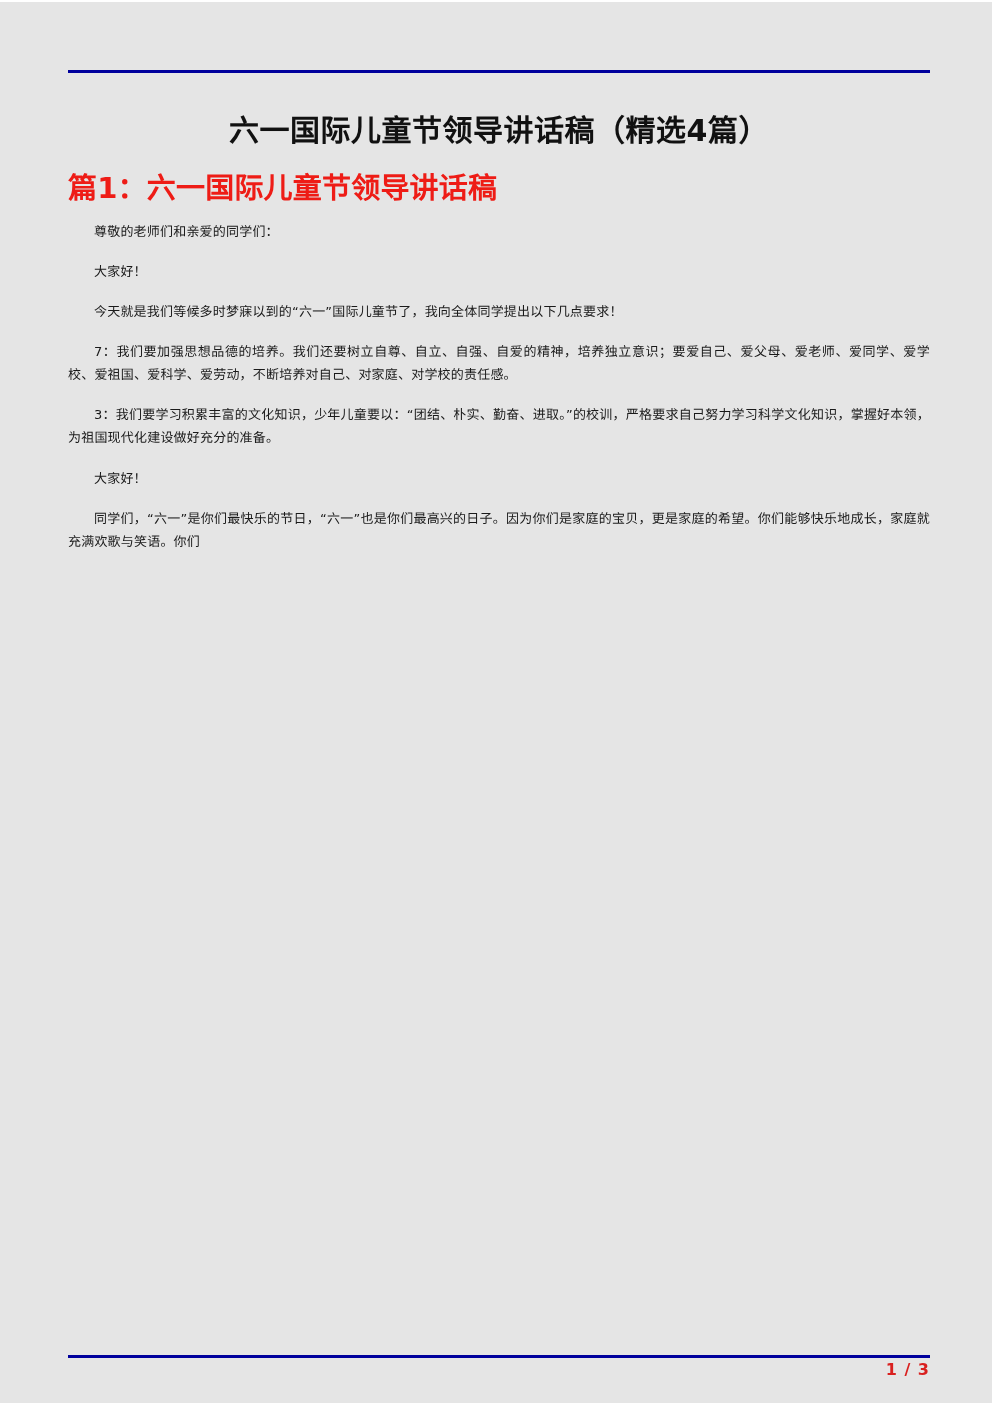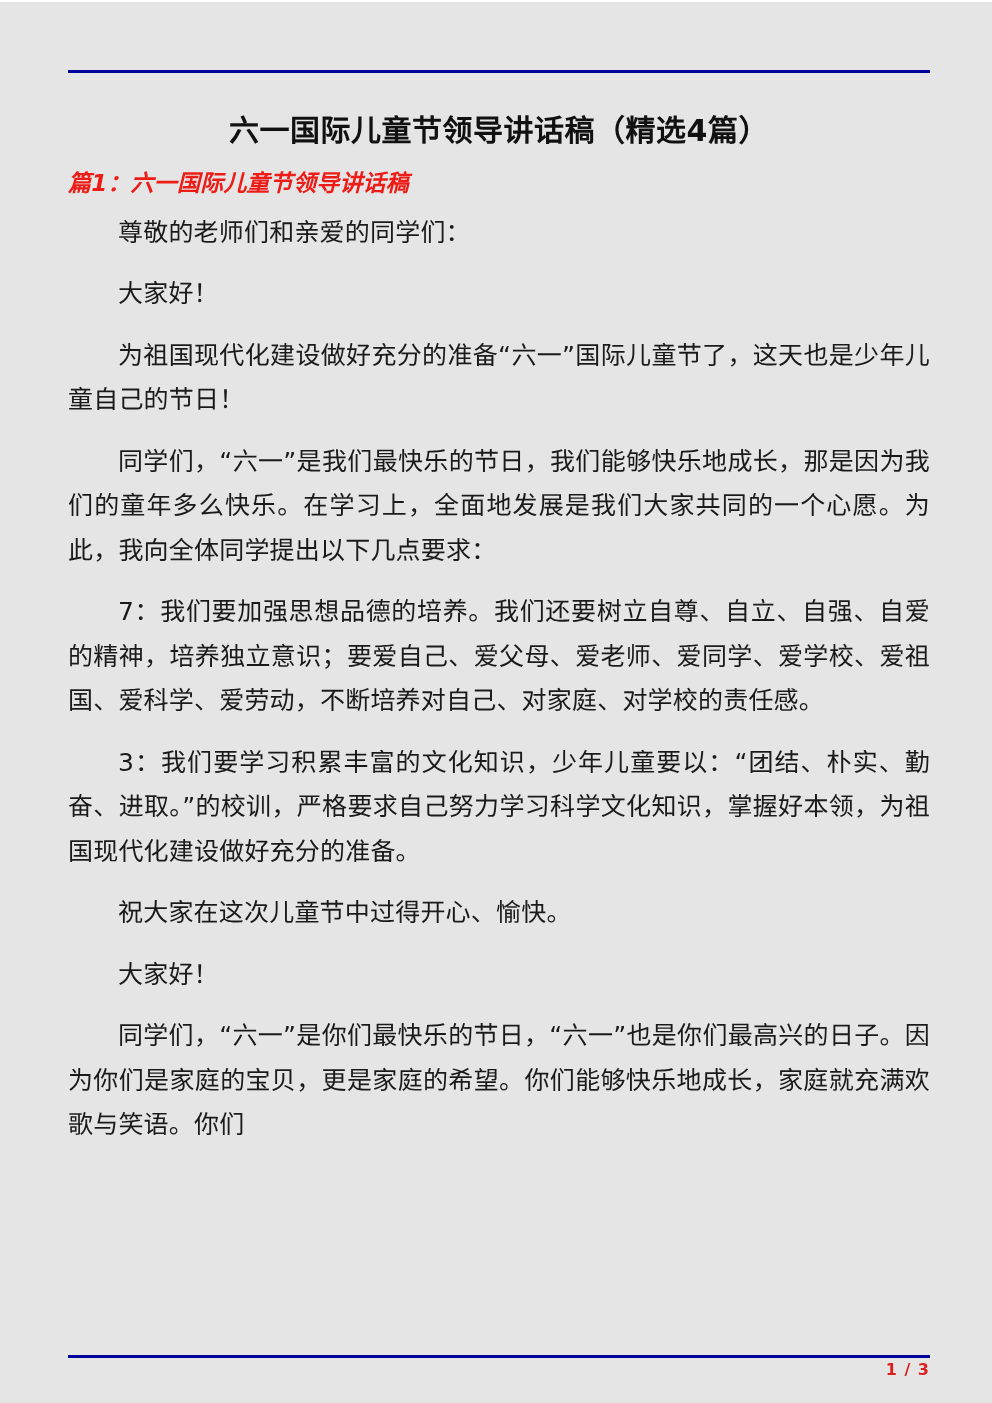--- a/index.html
+++ b/index.html
@@ -58,31 +58,30 @@
     text-align: center;
     font-size: 30px;
     font-weight: 700;
     color: #111111;
     line-height: 1.42;
     letter-spacing: 0.5px;
   }
 
   .section-heading {
     margin: 13px 0 11px 0;
-    font-size: 23px;
+    font-size: 29px;
     font-weight: 700;
     color: #ee1c16;
     line-height: 1.45;
     letter-spacing: 0.2px;
-    font-style: italic;
   }
 
   p.body-text {
     margin: 0 0 17px 0;
-    font-size: 25px;
+    font-size: 13px;
     line-height: 1.78;
     color: #1a1a1a;
     text-indent: 2em;
     text-align: justify;
     text-justify: inter-ideograph;
     letter-spacing: 0.2px;
   }
   p.body-text:last-child { margin-bottom: 0; }
 </style>
 </head>
@@ -93,25 +92,23 @@
   <div class="rule rule-top"></div>
 
   <div class="content">
 
     <h1 class="doc-title">六一国际儿童节领导讲话稿（精选4篇）</h1>
 
     <h2 class="section-heading">篇1：六一国际儿童节领导讲话稿</h2>
 
     <p class="body-text">尊敬的老师们和亲爱的同学们：</p>
     <p class="body-text">大家好！</p>
-    <p class="body-text">为祖国现代化建设做好充分的准备“六一”国际儿童节了，这天也是少年儿童自己的节日！</p>
-    <p class="body-text">同学们，“六一”是我们最快乐的节日，我们能够快乐地成长，那是因为我们的童年多么快乐。在学习上，全面地发展是我们大家共同的一个心愿。为此，我向全体同学提出以下几点要求：</p>
+    <p class="body-text">今天就是我们等候多时梦寐以到的“六一”国际儿童节了，我向全体同学提出以下几点要求！</p>
     <p class="body-text">7：我们要加强思想品德的培养。我们还要树立自尊、自立、自强、自爱的精神，培养独立意识；要爱自己、爱父母、爱老师、爱同学、爱学校、爱祖国、爱科学、爱劳动，不断培养对自己、对家庭、对学校的责任感。</p>
     <p class="body-text">3：我们要学习积累丰富的文化知识，少年儿童要以：“团结、朴实、勤奋、进取。”的校训，严格要求自己努力学习科学文化知识，掌握好本领，为祖国现代化建设做好充分的准备。</p>
-    <p class="body-text">祝大家在这次儿童节中过得开心、愉快。</p>
 
 
     <p class="body-text">大家好！</p>
     <p class="body-text">同学们，“六一”是你们最快乐的节日，“六一”也是你们最高兴的日子。因为你们是家庭的宝贝，更是家庭的希望。你们能够快乐地成长，家庭就充满欢歌与笑语。你们</p>
 
   </div>
 
   <div class="rule rule-bottom"></div>
 
   <div class="page-number">1 / 3</div>

